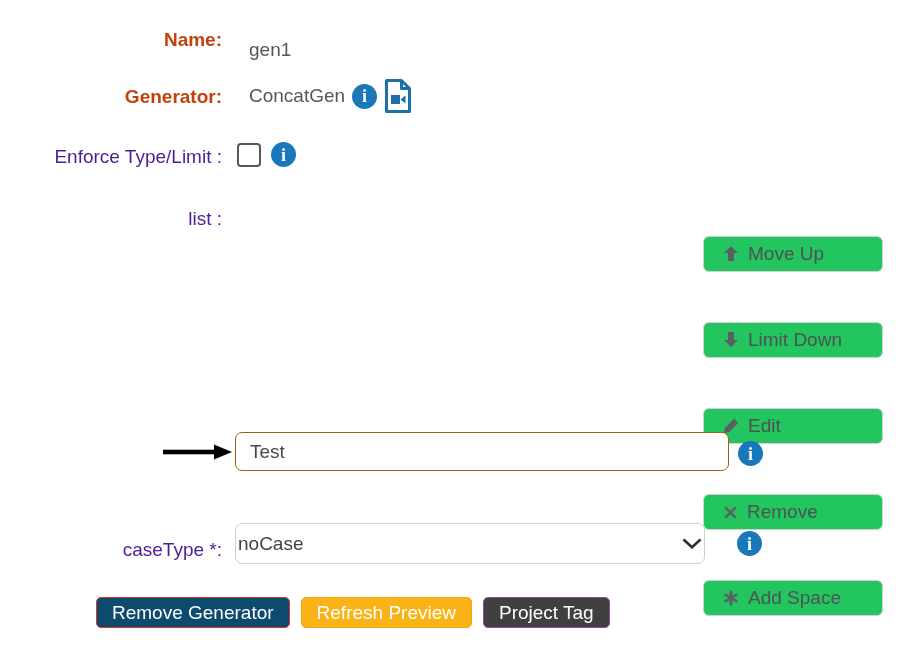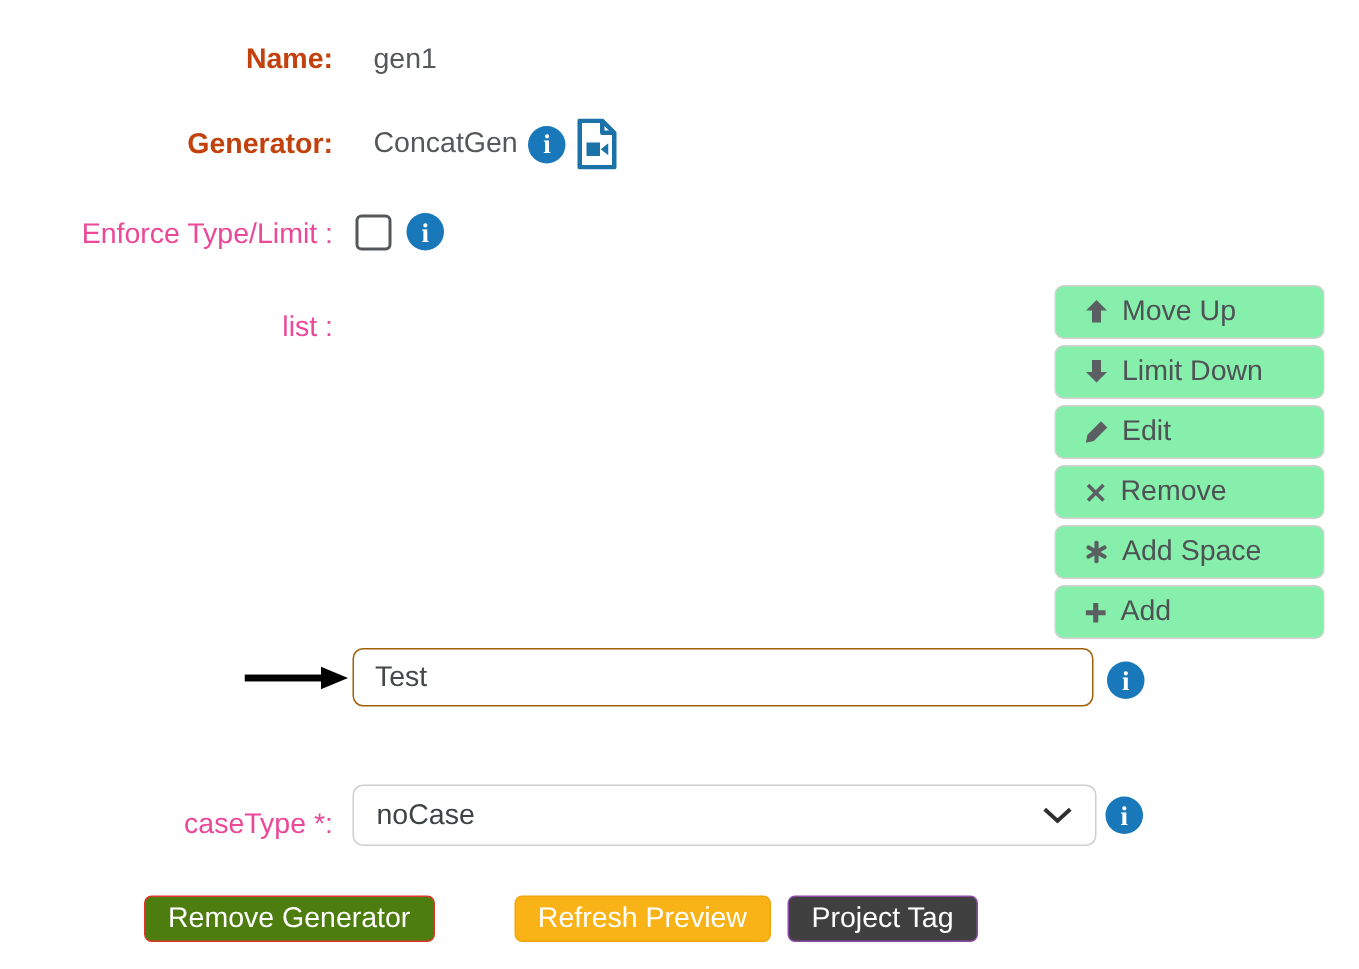--- a/index.html
+++ b/index.html
@@ -4,26 +4,26 @@
 <style>
   html,body { margin:0; padding:0; background:#ffffff; }
   .stage {
     position:relative; width:906px; height:646px; background:#ffffff;
     font-family:"Liberation Sans", sans-serif; overflow:hidden;
   }
 
   
   .lbl {
     position:absolute; left:0; width:222px; text-align:right;
-    font-size:19px; line-height:22px; color:#ec4899; white-space:nowrap;
+    font-size:19px; line-height:22px; color:#4c1d95; white-space:nowrap;
   }
   .lbl.bold { font-weight:700; color:#c2410c; }
 
   .val { font-size:19px; color:#55585b; }
-  #name-value  { position:absolute; left:249px; top:29px; }
+  #name-value  { position:absolute; left:249px; top:39px; }
   #gen-row     { position:absolute; left:249px; top:79px; height:34px; display:flex; align-items:center; gap:7px; }
 
   
   .info-icon {
     width:25px; height:25px; border-radius:50%; background:#1878ba;
     color:#ffffff; display:flex; align-items:center; justify-content:center;
     font-family:"Liberation Serif", serif; font-weight:700; font-size:18px;
     line-height:1; cursor:pointer; flex:0 0 auto;
   }
 
@@ -34,58 +34,58 @@
   }
   #enforce-info { position:absolute; left:271px; top:142px; }
 
   
   #list-buttons {
     position:absolute; left:703px; top:190px; width:180px;
     display:flex; flex-direction:column; gap:4px;
   }
   .list-btn {
     box-sizing:border-box; height:36px; width:100%;
-    border:1px solid #d2d2d2; border-radius:6px; background:#86efac;
+    border:1px solid #d2d2d2; border-radius:6px; background:#22c55e;
     display:flex; align-items:center; gap:9px; padding-left:19px;
-    font-size:19px; color:#4e5255; cursor:pointer;
+    font-size:19px; color:#4e5255; cursor:pointer;margin-top:46px;
   }
   .list-btn svg { flex:0 0 auto; }
 
   
   #pointer-arrow { position:absolute; left:163px; top:444px; }
 
   
   #item-input {
     position:absolute; left:235px; top:432px; width:464px; height:37px;
     border:1px solid #a16207; border-radius:7px; padding:0 14px;
     font-family:"Liberation Sans", sans-serif; font-size:19px; color:#45484b;
     outline:none; background:#fff;
   }
   #item-info { position:absolute; left:738px; top:441px; }
 
   
   #case-select {
     position:absolute; left:235px; top:523px; width:464px; height:39px;
     border:1px solid #cfcfcf; border-radius:7px; background:#fff;
     display:flex; align-items:center; justify-content:space-between;
-    padding:0 15px; font-size:19px; color:#3f4346; cursor:pointer;
+    padding:0 2px; font-size:19px; color:#3f4346; cursor:pointer;
   }
   #case-info { position:absolute; left:737px; top:531px; }
 
   
   #actions { position:absolute; left:96px; top:597px; display:flex; gap:11px; }
   .action-btn {
     box-sizing:border-box; height:31px; display:flex; align-items:center;
     padding:0 15px; border-radius:5px; font-size:19px; color:#ffffff;
     border:1px solid transparent; cursor:pointer; white-space:nowrap;
     font-family:"Liberation Sans", sans-serif;
   }
   .action-save    { background:#3d9ad5; border-color:#2f8fcd; }
-  .action-remove  { background:#4d7c0f; border-color:#de3528; }
-  .action-refresh { background:#f9b316; border-color:#f2a60c;margin-left:42px; }
+  .action-remove  { background:#0c4a6e; border-color:#de3528; }
+  .action-refresh { background:#f9b316; border-color:#f2a60c; }
   .action-project { background:#404040; border-color:#8d4aa8; }
 </style>
 </head>
 <body>
 
 <div class="stage">
 
   <div class="lbl bold" style="top:29px">Name:</div>
   <div class="val" id="name-value">gen1</div>
 

